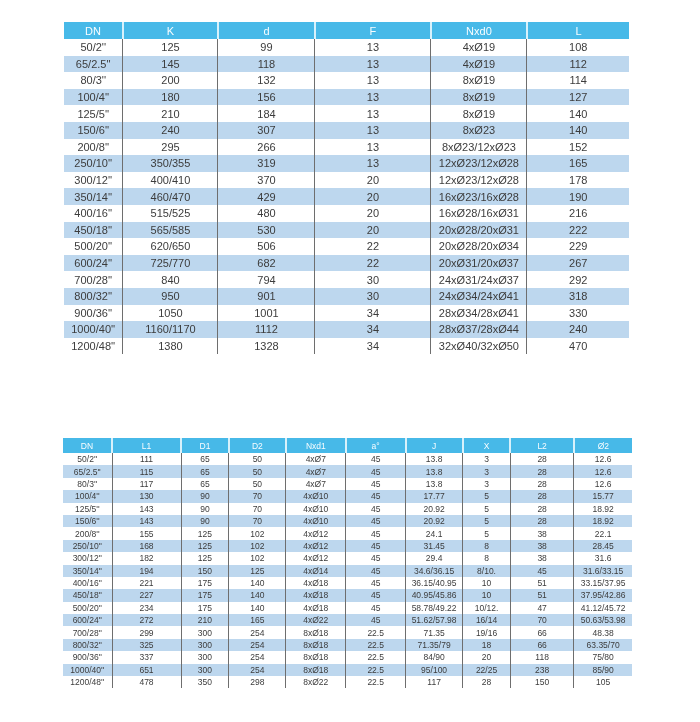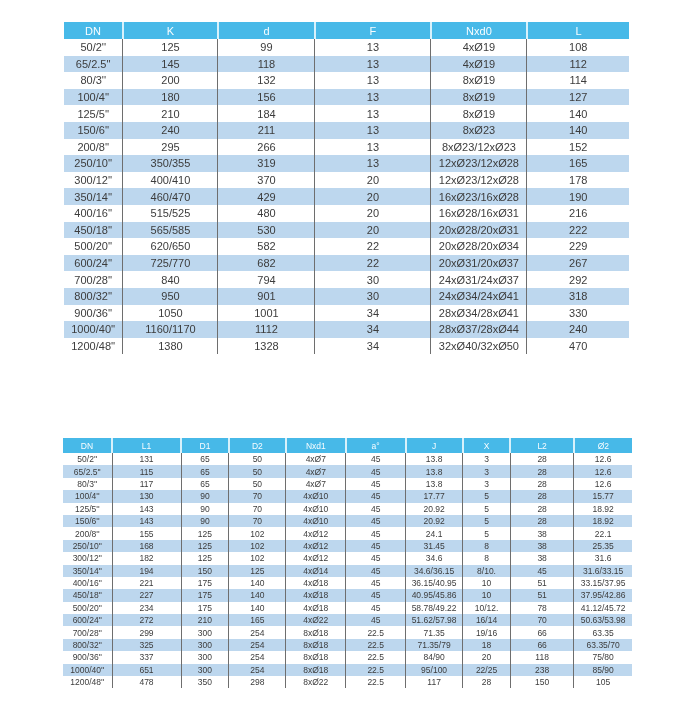--- a/index.html
+++ b/index.html
@@ -115,21 +115,21 @@
           <td>125/5''</td>
           <td>210</td>
           <td>184</td>
           <td>13</td>
           <td>8xØ19</td>
           <td>140</td>
         </tr>
         <tr>
           <td>150/6''</td>
           <td>240</td>
-          <td>211</td>
+          <td>307</td>
           <td>13</td>
           <td>8xØ23</td>
           <td>140</td>
         </tr>
         <tr>
           <td>200/8''</td>
           <td>295</td>
           <td>266</td>
           <td>13</td>
           <td>8xØ23/12xØ23</td>
@@ -171,21 +171,21 @@
           <td>450/18''</td>
           <td>565/585</td>
           <td>530</td>
           <td>20</td>
           <td>20xØ28/20xØ31</td>
           <td>222</td>
         </tr>
         <tr>
           <td>500/20''</td>
           <td>620/650</td>
-          <td>582</td>
+          <td>506</td>
           <td>22</td>
           <td>20xØ28/20xØ34</td>
           <td>229</td>
         </tr>
         <tr>
           <td>600/24''</td>
           <td>725/770</td>
           <td>682</td>
           <td>22</td>
           <td>20xØ31/20xØ37</td>
@@ -257,21 +257,21 @@
           <th>a°</th>
           <th>J</th>
           <th>X</th>
           <th>L2</th>
           <th>Ø2</th>
         </tr>
       </thead>
       <tbody>
         <tr>
           <td>50/2''</td>
-          <td>131</td>
+          <td>111</td>
           <td>65</td>
           <td>50</td>
           <td>4xØ7</td>
           <td>45</td>
           <td>13.8</td>
           <td>3</td>
           <td>28</td>
           <td>12.6</td>
         </tr>
         <tr>
@@ -349,30 +349,30 @@
         <tr>
           <td>250/10''</td>
           <td>168</td>
           <td>125</td>
           <td>102</td>
           <td>4xØ12</td>
           <td>45</td>
           <td>31.45</td>
           <td>8</td>
           <td>38</td>
-          <td>25.35</td>
+          <td>28.45</td>
         </tr>
         <tr>
           <td>300/12''</td>
           <td>182</td>
           <td>125</td>
           <td>102</td>
           <td>4xØ12</td>
           <td>45</td>
-          <td>34.6</td>
+          <td>29.4</td>
           <td>8</td>
           <td>38</td>
           <td>31.6</td>
         </tr>
         <tr>
           <td>350/14''</td>
           <td>194</td>
           <td>150</td>
           <td>125</td>
           <td>4xØ14</td>
@@ -408,21 +408,21 @@
         </tr>
         <tr>
           <td>500/20''</td>
           <td>234</td>
           <td>175</td>
           <td>140</td>
           <td>4xØ18</td>
           <td>45</td>
           <td>58.78/49.22</td>
           <td>10/12.</td>
-          <td>78</td>
+          <td>47</td>
           <td>41.12/45.72</td>
         </tr>
         <tr>
           <td>600/24''</td>
           <td>272</td>
           <td>210</td>
           <td>165</td>
           <td>4xØ22</td>
           <td>45</td>
           <td>51.62/57.98</td>
@@ -433,21 +433,21 @@
         <tr>
           <td>700/28''</td>
           <td>299</td>
           <td>300</td>
           <td>254</td>
           <td>8xØ18</td>
           <td>22.5</td>
           <td>71.35</td>
           <td>19/16</td>
           <td>66</td>
-          <td>63.35</td>
+          <td>48.38</td>
         </tr>
         <tr>
           <td>800/32''</td>
           <td>325</td>
           <td>300</td>
           <td>254</td>
           <td>8xØ18</td>
           <td>22.5</td>
           <td>71.35/79</td>
           <td>18</td>

